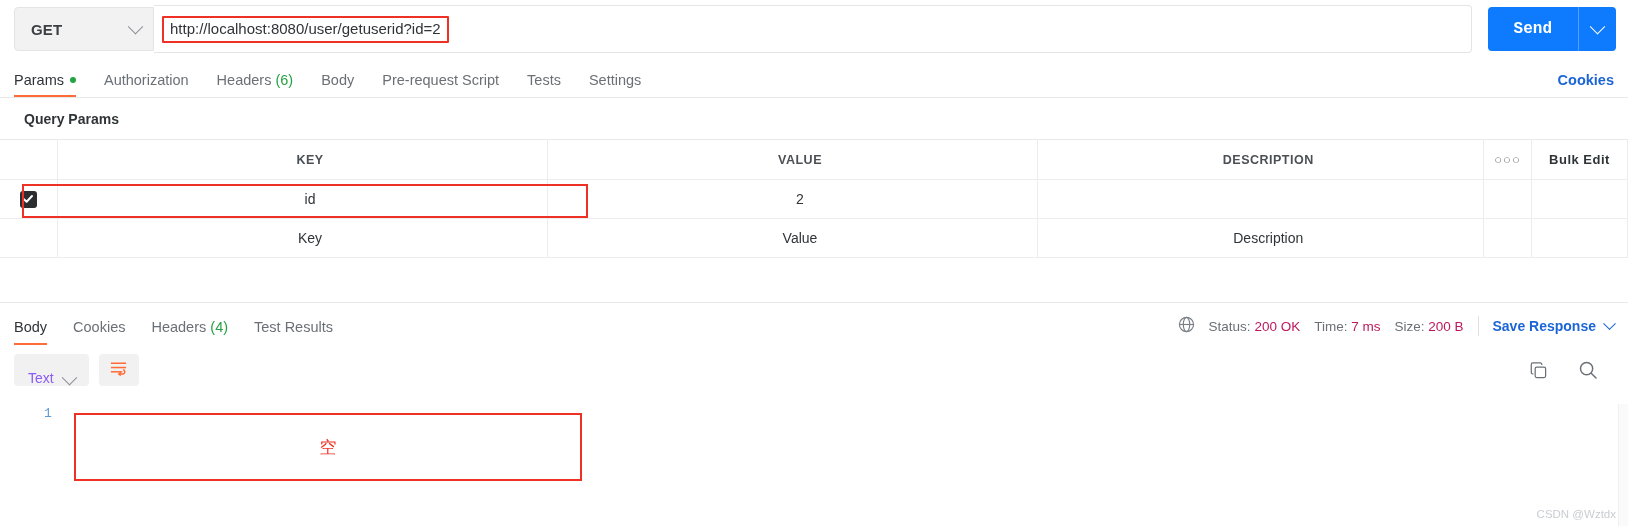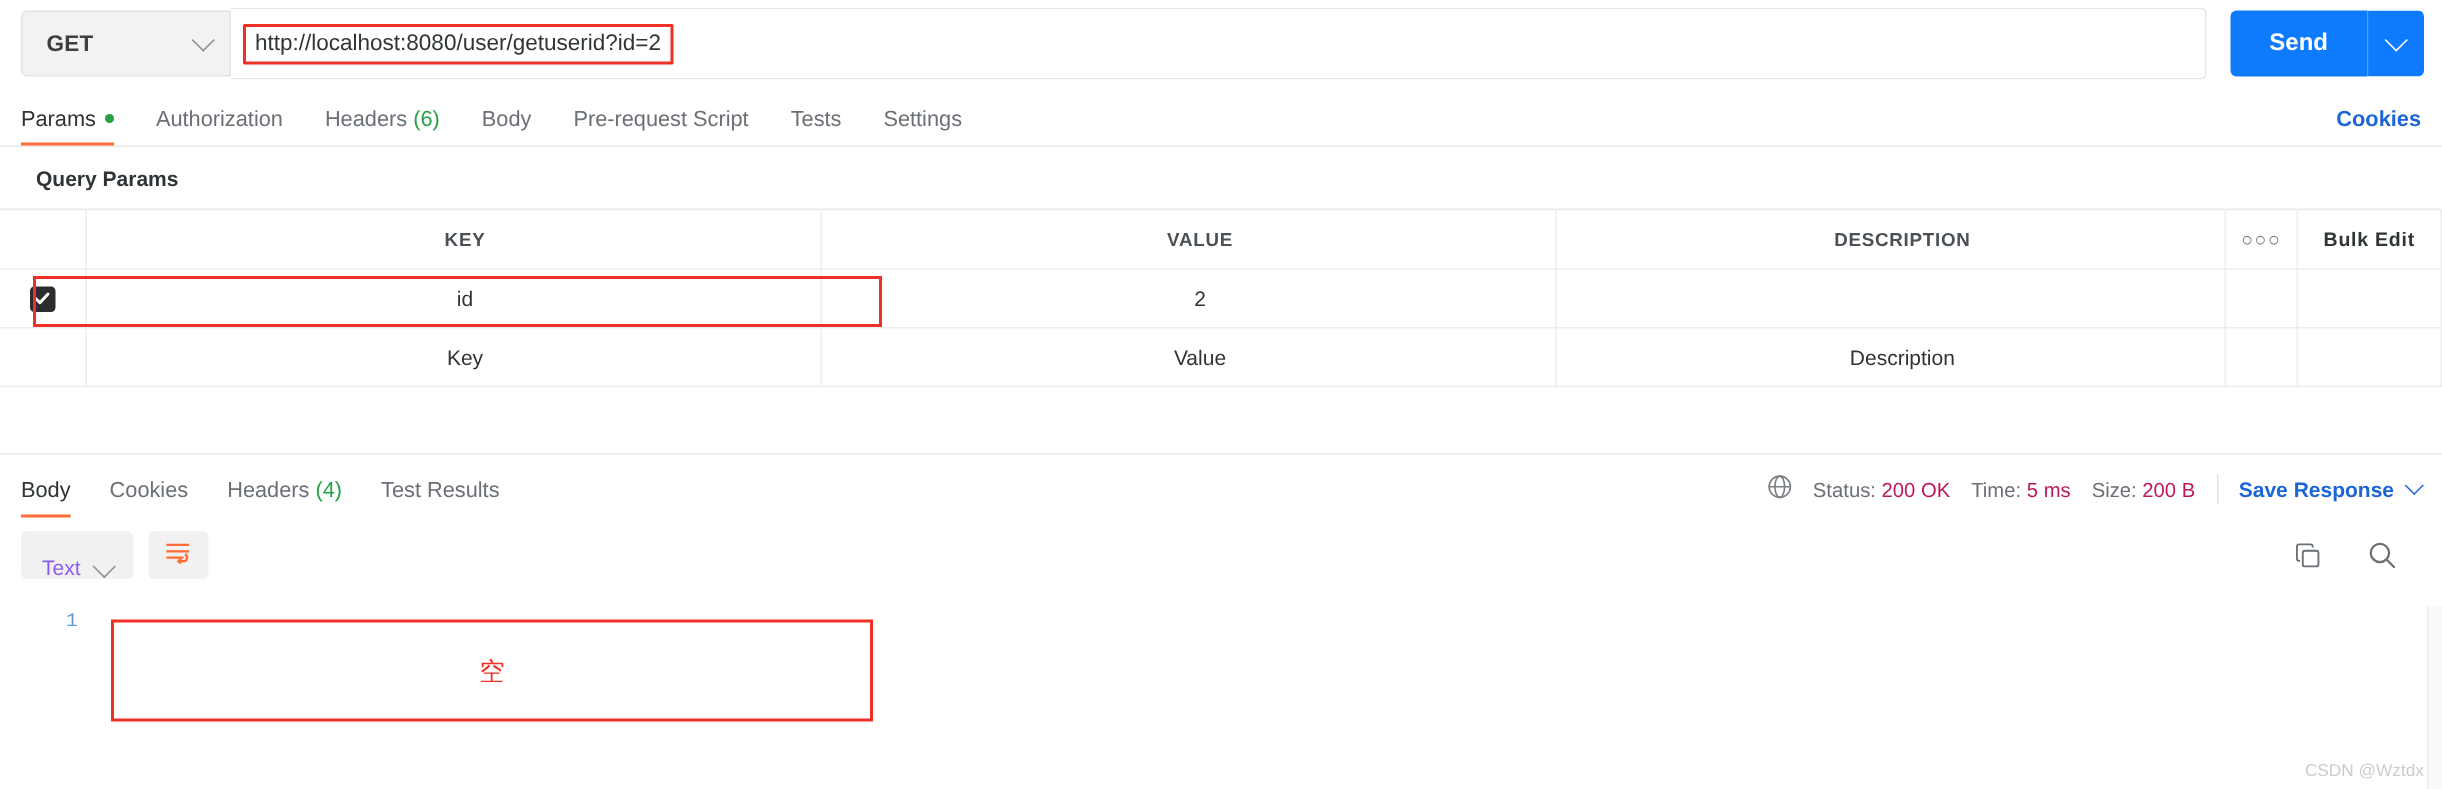--- a/index.html
+++ b/index.html
@@ -29,21 +29,21 @@
     border-radius: 0 4px 4px 0;
   }
   .url-hl {
     border: 2.5px solid #ee3124; padding: 1px 6px 2px 6px; border-radius: 1px;
     font-size: 15px; color: #2f3437; line-height: 20px; white-space: nowrap;
   }
   .send-group { display: flex; margin-left: 16px; }
   .send-btn {
     background: #0e7afe; color: #fff; font-size: 16px; font-weight: 700;
     border: none; height: 44px; padding: 0 26px; border-radius: 4px 0 0 4px; cursor: pointer;
-    font-family: Liberation Sans, sans-serif;
+    font-family: Liberation Mono, monospace;
   }
   .send-caret {
     background: #0e7afe; width: 38px; height: 44px; border-radius: 0 4px 4px 0;
     display: flex; align-items: center; justify-content: center; cursor: pointer;
     border-left: 1px solid rgba(255,255,255,.28);
   }
   .send-caret .chev { border-color: #fff; }
 
   
   .tabs-row {
@@ -225,21 +225,21 @@
 
     <div class="meta">
       <span>
         <svg width="17" height="17" viewBox="0 0 18 18">
             <circle cx="9" cy="9" r="7.5" fill="none" stroke="#7a7f85" stroke-width="1.2"></circle>
             <ellipse cx="9" cy="9" rx="3.4" ry="7.5" fill="none" stroke="#7a7f85" stroke-width="1.2"></ellipse>
             <line x1="1.5" y1="9" x2="16.5" y2="9" stroke="#7a7f85" stroke-width="1.2"></line>
           </svg>
       </span>
       <span><span>Status:</span> <span class="v">200 OK</span></span>
-      <span><span>Time:</span> <span class="v">5 ms</span></span>
+      <span><span>Time:</span> <span class="v">7 ms</span></span>
       <span><span>Size:</span> <span class="v">200 B</span></span>
       <span class="divider-v"></span>
       <span class="save-resp">
         <span>Save Response</span>
         <span class="chev"></span>
       </span>
     </div>
   </div>
 
   <div class="body-bar">

